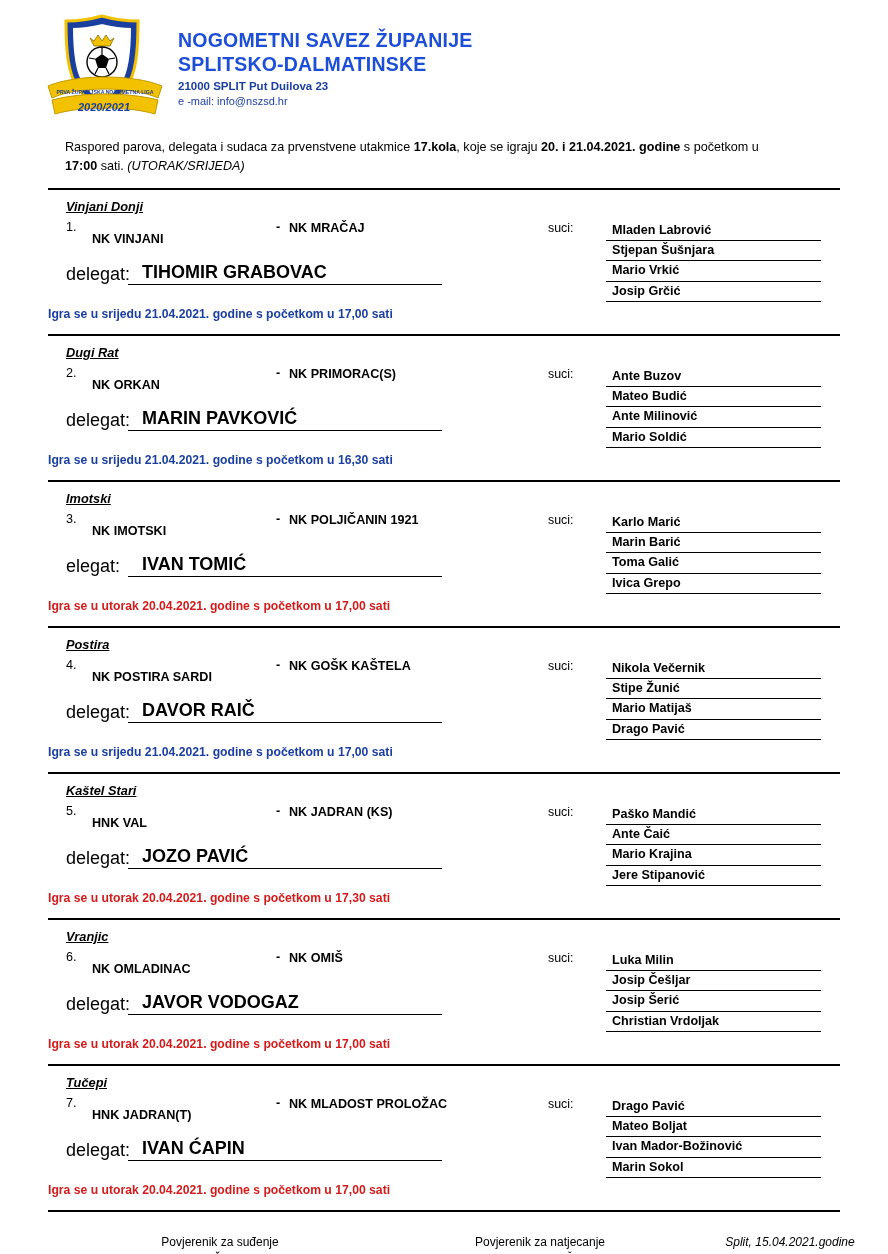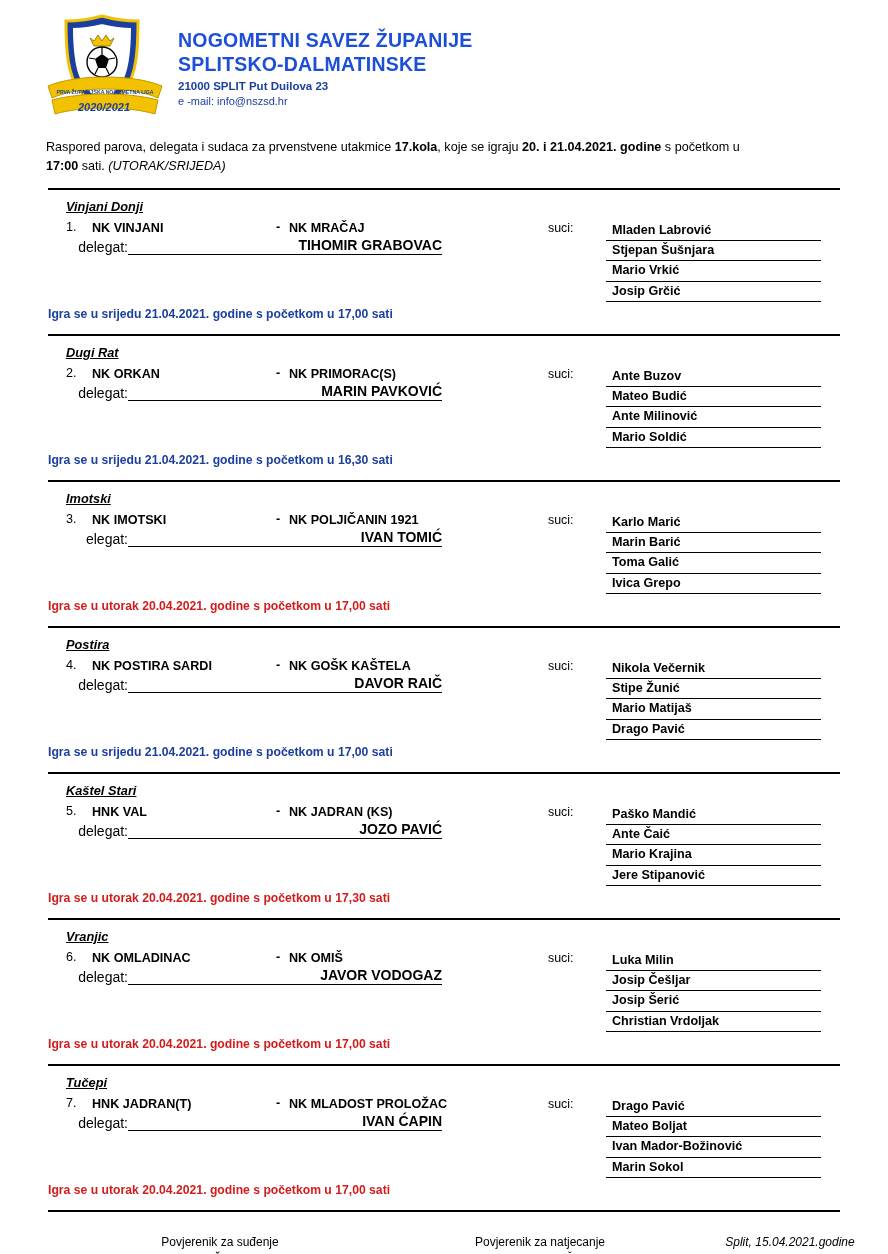--- a/index.html
+++ b/index.html
@@ -57,21 +57,21 @@
   }
   .org-mail {
     font-size: 11px;
     color: #1b3f9e;
     line-height: 1.3;
   }
 
   
   .intro {
     margin-top: 18px;
-    margin-left: 6px;
+    margin-left: 25px;
     font-size: 12.6px;
     line-height: 1.5;
     max-width: 700px;
   }
   .intro b { font-weight: bold; }
   .intro i { font-style: italic; }
 
   
   .hr-thick {
     border: none;
@@ -109,34 +109,35 @@
   }
   .pair-no {
     width: 26px;
     flex: 0 0 26px;
     font-weight: normal;
   }
   .home {
     width: 175px;
     flex: 0 0 175px;
     line-height: 1.35;
+    margin-top: 11px;
   }
   .home-wide { letter-spacing: 0; }
   .dash {
     width: 22px;
     flex: 0 0 22px;
     text-align: center;
   }
   .away { line-height: 1.35; }
   .delegate-row {
     display: flex;
     align-items: flex-end;
     margin-left: 18px;
-    font-size: 14px;
-    text-align: right;
+    margin-top: 14px;
+    font-size: 18px;
   }
   .delegate-label {
     width: 62px;
     flex: 0 0 62px;
   }
   .delegate-name {
     flex: 0 0 300px;
     border-bottom: 1.4px solid #000;
     font-weight: bold;
     padding-left: 14px;

